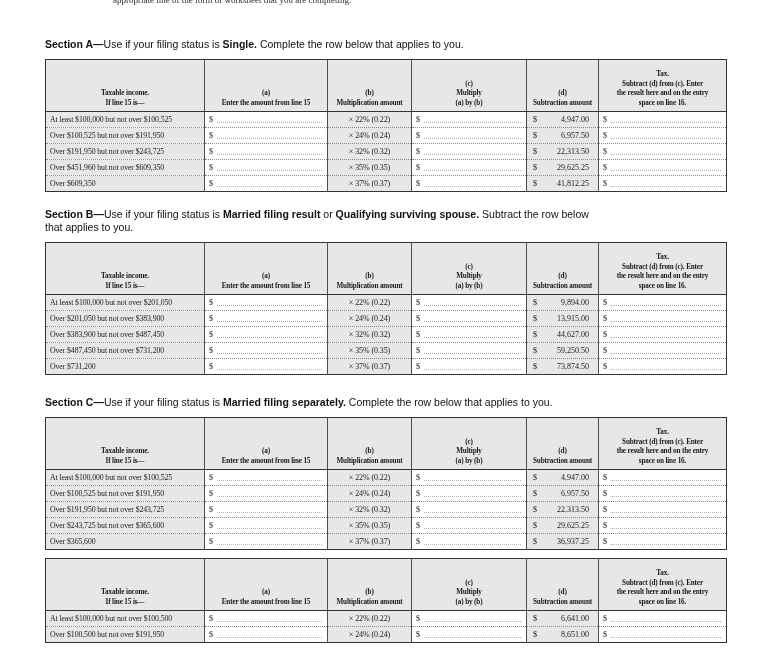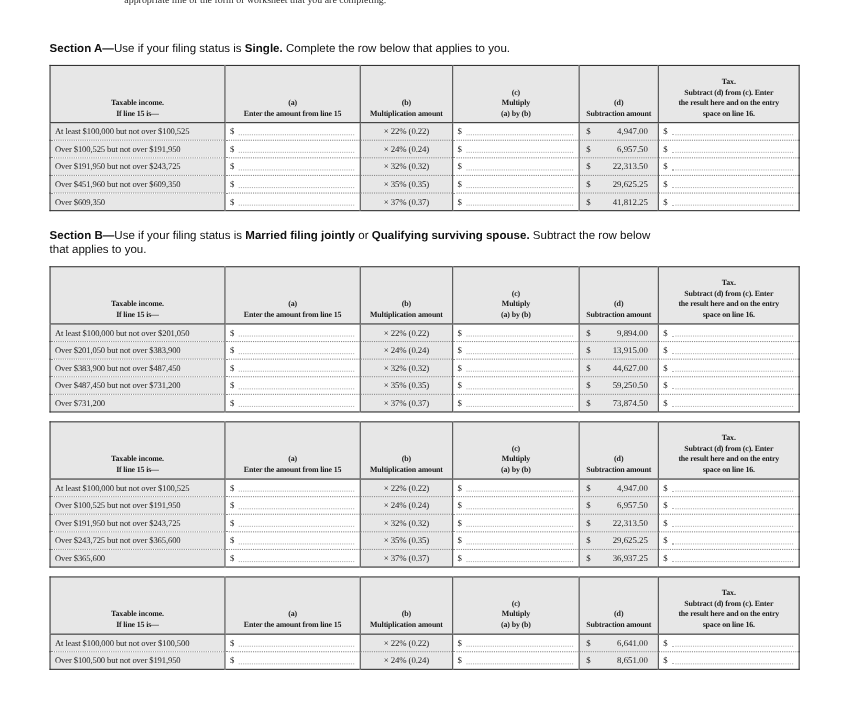--- a/index.html
+++ b/index.html
@@ -267,21 +267,21 @@
           <td class="entry">
             <div class="entry-inner">
               <span class="cur">$</span>
               <span class="leader"></span>
             </div>
           </td>
         </tr>
       </tbody>
   </table>
 
-  <div class="sec-heading h-b"><span class="b">Section B—</span><span>Use if your filing status is </span><span class="b">Married filing jointly</span><span> or </span><span class="b">Qualifying surviving spouse.</span><span> Subtract the row below</span><br><span>that applies to you.</span></div>
+  <div class="sec-heading h-b"><span class="b">Section B—</span><span>Use if your filing status is </span><span class="b">Married filing result</span><span> or </span><span class="b">Qualifying surviving spouse.</span><span> Subtract the row below</span><br><span>that applies to you.</span></div>
   <table class="wk t-b">
     <colgroup>
         <col class="c1">
         <col class="c2">
         <col class="c3">
         <col class="c4">
         <col class="c5">
         <col class="c6">
       </colgroup>
     <thead>
@@ -452,20 +452,21 @@
           <td class="entry">
             <div class="entry-inner">
               <span class="cur">$</span>
               <span class="leader"></span>
             </div>
           </td>
         </tr>
       </tbody>
   </table>
 
+  <div class="sec-heading h-c"><span class="b">Section C—</span><span>Use if your filing status is </span><span class="b">Married filing separately.</span><span> Complete the row below that applies to you.</span></div>
   <table class="wk t-c">
     <colgroup>
         <col class="c1">
         <col class="c2">
         <col class="c3">
         <col class="c4">
         <col class="c5">
         <col class="c6">
       </colgroup>
     <thead>

